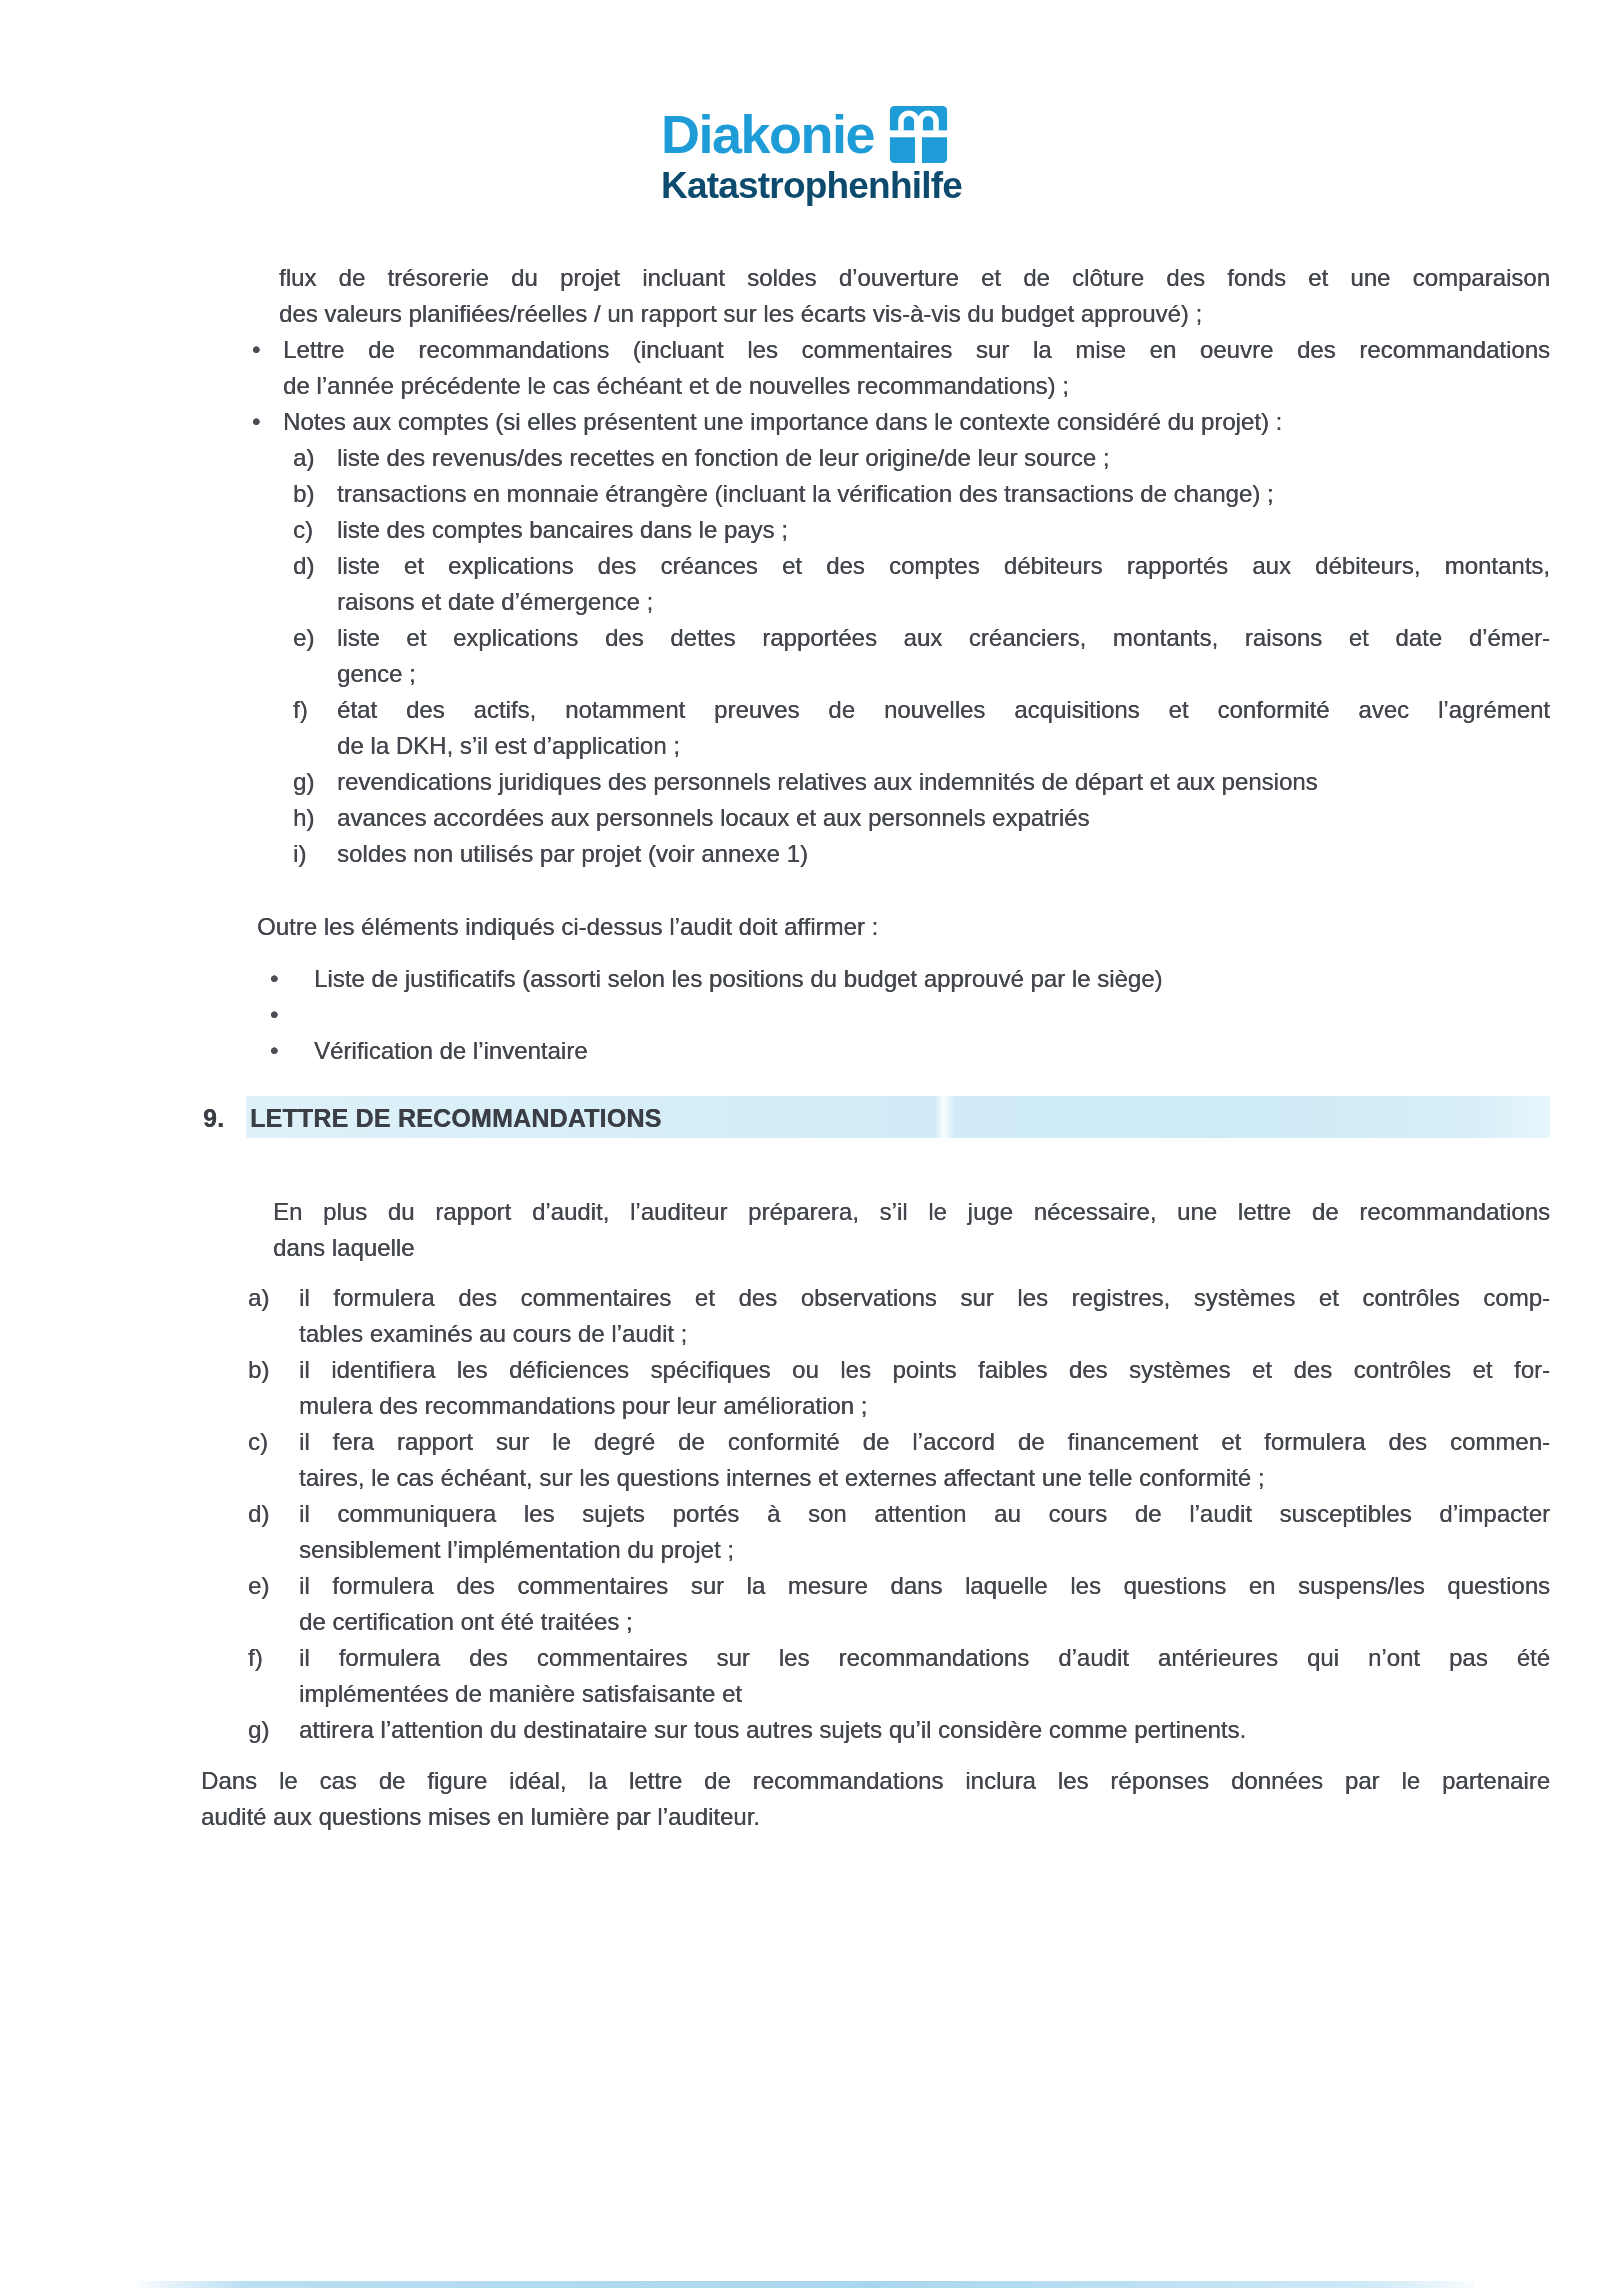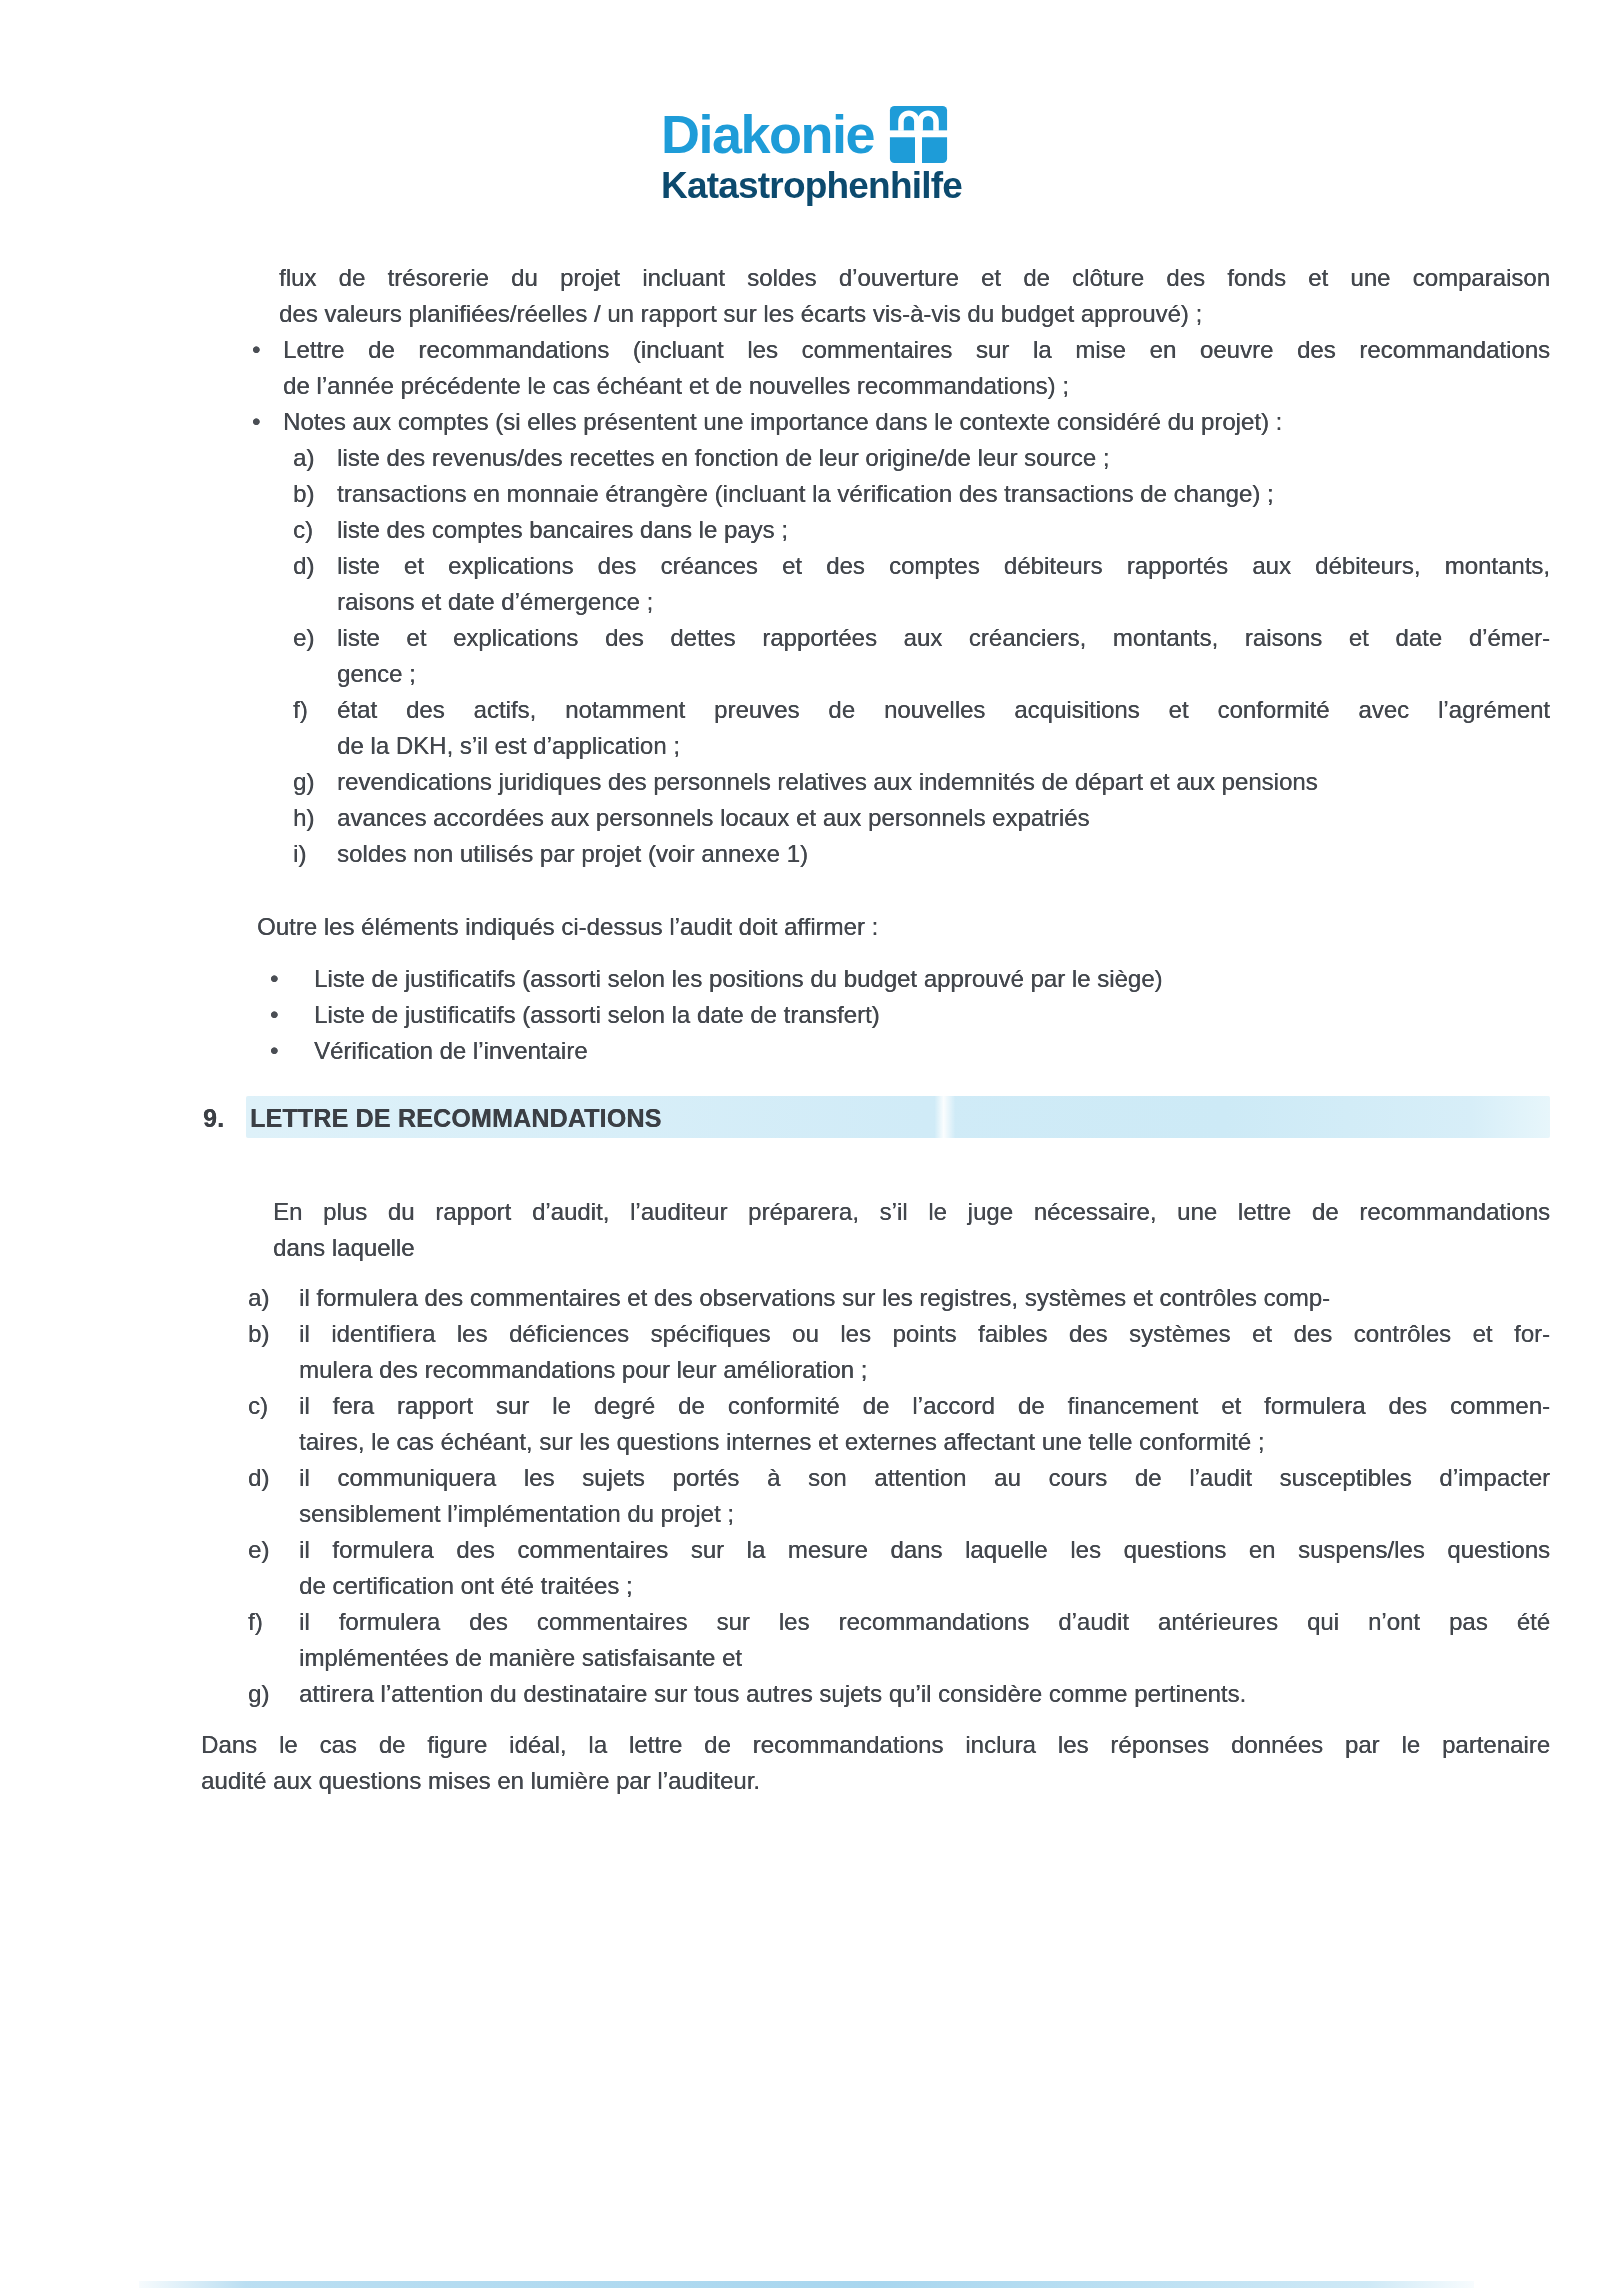--- a/index.html
+++ b/index.html
@@ -201,23 +201,20 @@
 
         <div class="abitem">
           <span class="marker">•</span>
           <span class="btext lines">
             <div class="ln">Liste de justificatifs (assorti selon les positions du budget approuvé par le siège)</div>
           </span>
         </div>
 
         <div class="abitem">
           <span class="marker">•</span>
-          <span class="btext lines">
-            <div class="ln">Liste de justificatifs (assorti selon la date de transfert)</div>
-          </span>
         </div>
 
         <div class="abitem">
           <span class="marker">•</span>
           <span class="btext lines">
             <div class="ln">Vérification de l’inventaire</div>
           </span>
         </div>
       </div>
 
@@ -231,20 +228,21 @@
         <div class="ln">En plus du rapport d’audit, l’auditeur préparera, s’il le juge nécessaire, une lettre de recommandations</div>
         <div class="ln">dans laquelle</div>
       </div>
 
     <div class="llist2">
 
         <div class="litem">
           <span class="llabel">a)</span>
           <span class="ltext lines">
             <div class="ln">il formulera des commentaires et des observations sur les registres, systèmes et contrôles comp-</div>
+            <div class="ln">tables examinés au cours de l’audit ;</div>
           </span>
         </div>
 
         <div class="litem">
           <span class="llabel">b)</span>
           <span class="ltext lines">
             <div class="ln">il identifiera les déficiences spécifiques ou les points faibles des systèmes et des contrôles et for-</div>
             <div class="ln">mulera des recommandations pour leur amélioration ;</div>
           </span>
         </div>

